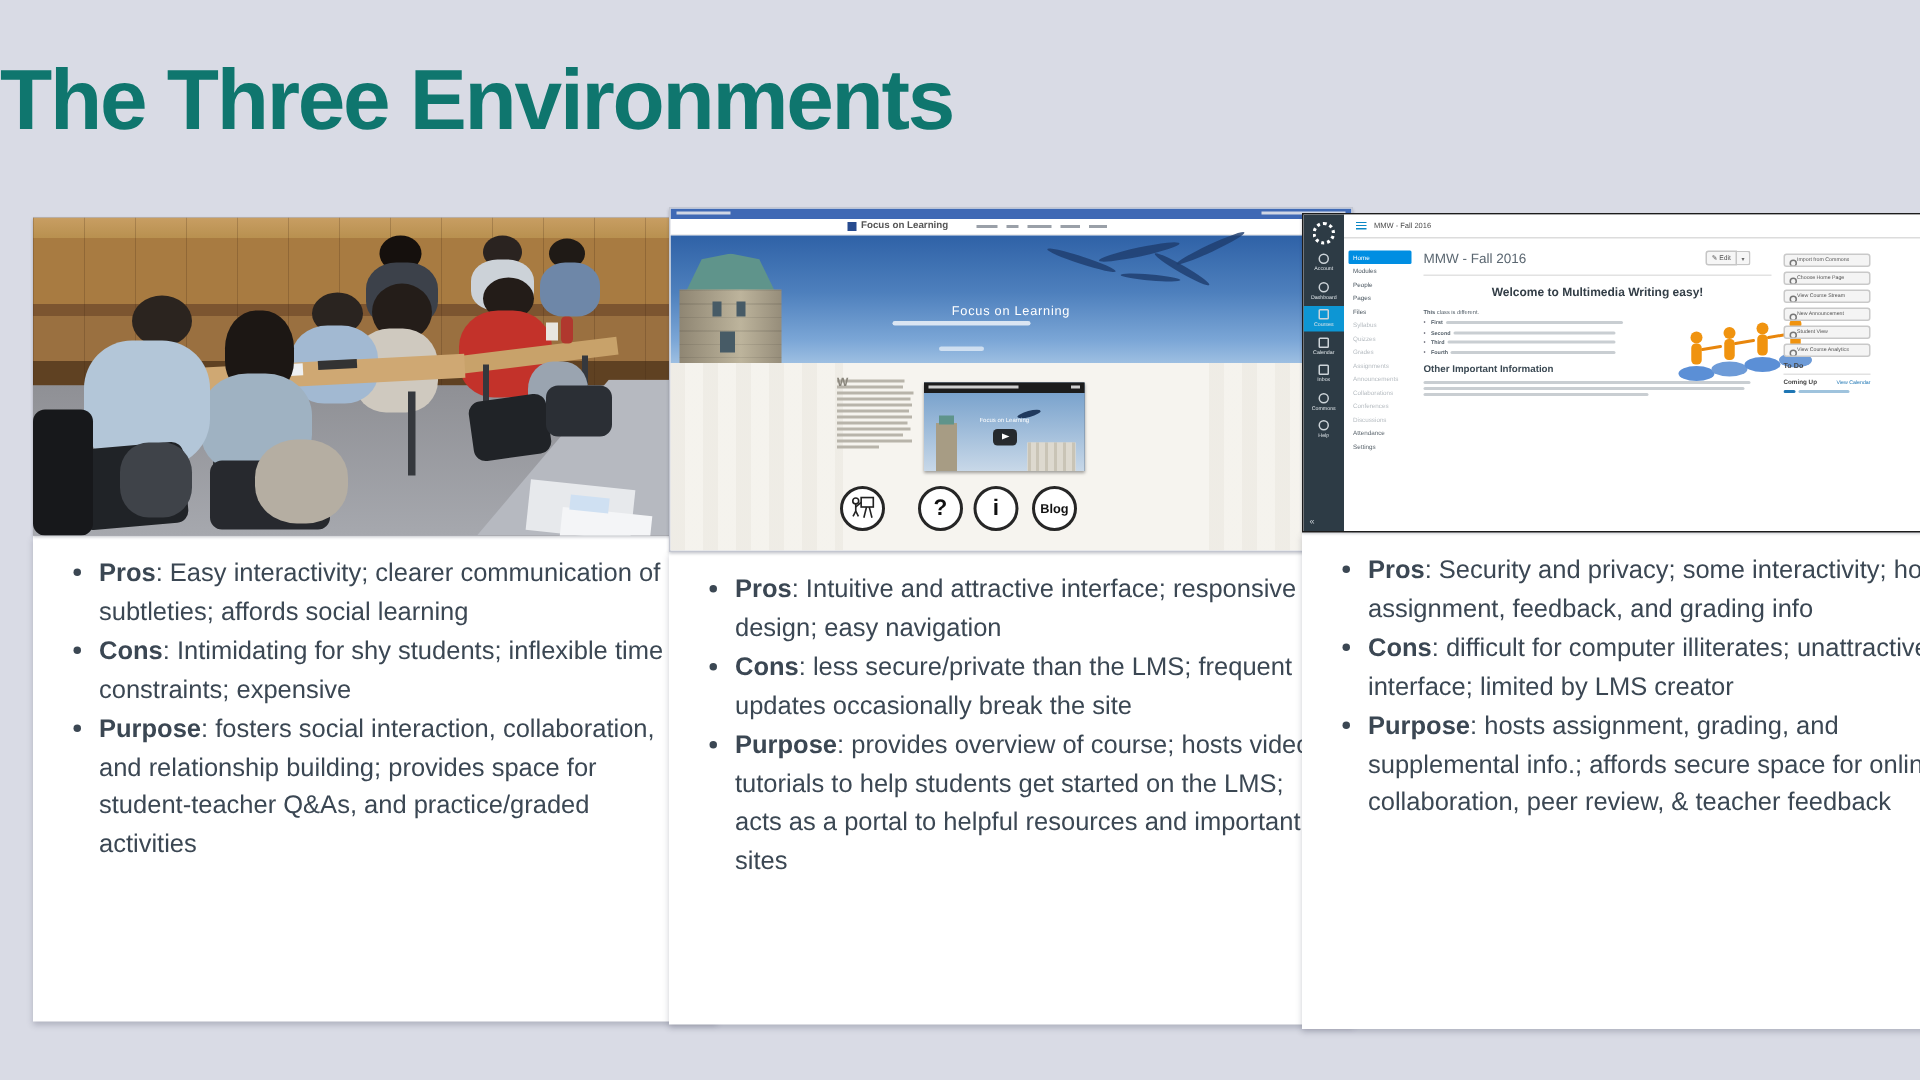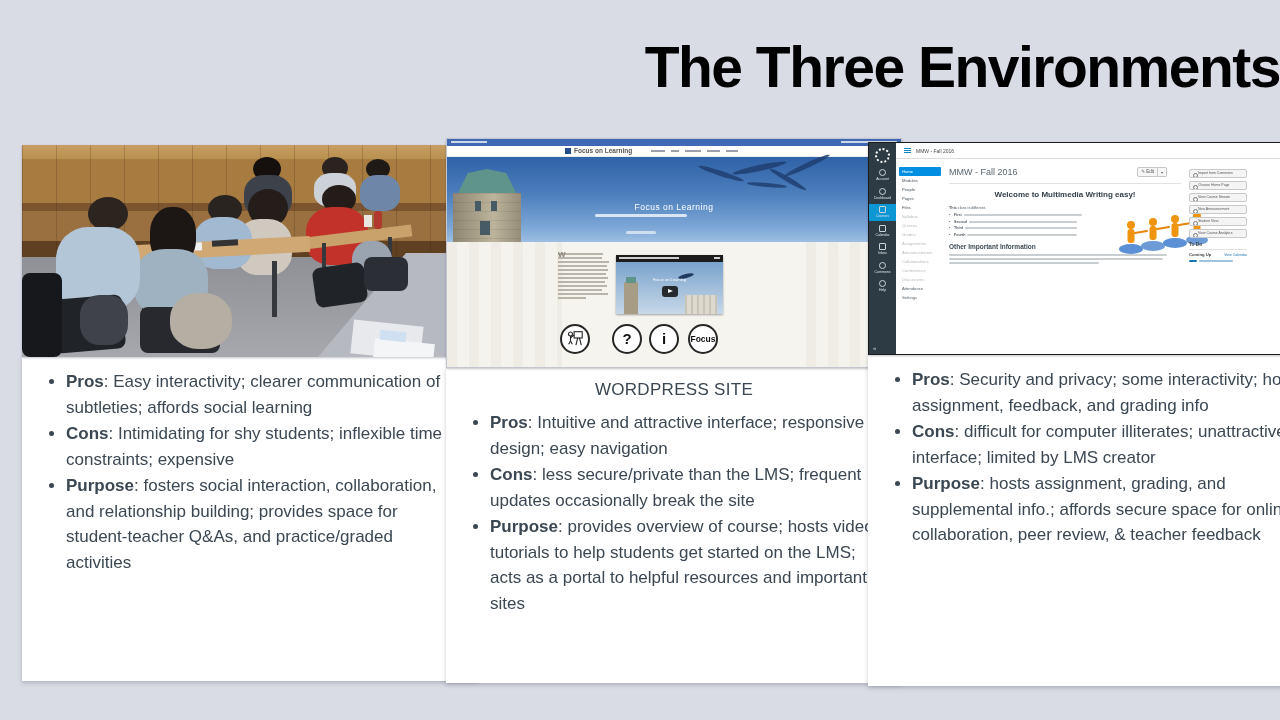--- a/index.html
+++ b/index.html
@@ -1,21 +1,21 @@
 <!DOCTYPE html>
 <html><head>
 <meta charset="utf-8">
 <style>
   html,body{margin:0;padding:0;background:#d9dbe5;}
   body{width:1280px;height:720px;font-family:"Liberation Sans",sans-serif;}
   .slide{position:relative;width:1280px;height:720px;background:#d9dbe5;overflow:hidden;}
 
   
-  .slide-title{position:absolute;top:38px;left:0;right:0;margin:0;text-align:right;
-    font-size:57px;font-weight:700;letter-spacing:-1.5px;color:#000000;line-height:1.05;}
+  .slide-title{position:absolute;top:38px;left:0;right:0;margin:0;text-align:left;
+    font-size:57px;font-weight:700;letter-spacing:-1.5px;color:#0f766e;line-height:1.05;}
 
   
   .col{position:absolute;width:456px;}
   #col-f2f{left:22px;top:145px;}
   #col-wp{left:446px;top:138px;}
   #col-canvas{left:868px;top:142px;}
   .mock{position:relative;overflow:hidden;box-shadow:0 1px 2px rgba(40,45,70,.28);}
   .textbox{background:#fff;box-sizing:border-box;padding:12px 16px 0;box-shadow:0 2px 4px rgba(50,55,80,.25);}
   #col-f2f .textbox{height:324px;}
   #col-wp .textbox{height:315px;}
@@ -281,26 +281,25 @@
             <line x1="5" y1="13" x2="7" y2="17"></line>
           </svg>
         </div>
         <div class="wp-circ" style="left:165px;">
           <span class="glyph">?</span>
         </div>
         <div class="wp-circ" style="left:202px;">
           <span class="glyph">i</span>
         </div>
         <div class="wp-circ" style="left:241px;">
-          <span class="glyph small">Focus</span>
+          <span class="glyph small">Blog</span>
         </div>
       </div>
     </div>
     <div class="textbox">
-      <h2 class="card-heading">WORDPRESS SITE</h2>
       <ul class="card-bullets">
         <li><b>Pros</b><span>: Intuitive and attractive interface; responsive design; easy navigation</span></li>
         <li><b>Cons</b><span>: less secure/private than the LMS; frequent updates occasionally break the site</span></li>
         <li><b>Purpose</b><span>: provides overview of course; hosts video tutorials to help students get started on the LMS; acts as a portal to helpful resources and important sites</span></li>
       </ul>
     </div>
   </section>
 
   <section class="col" id="col-canvas">
     <div class="mock canvas">

